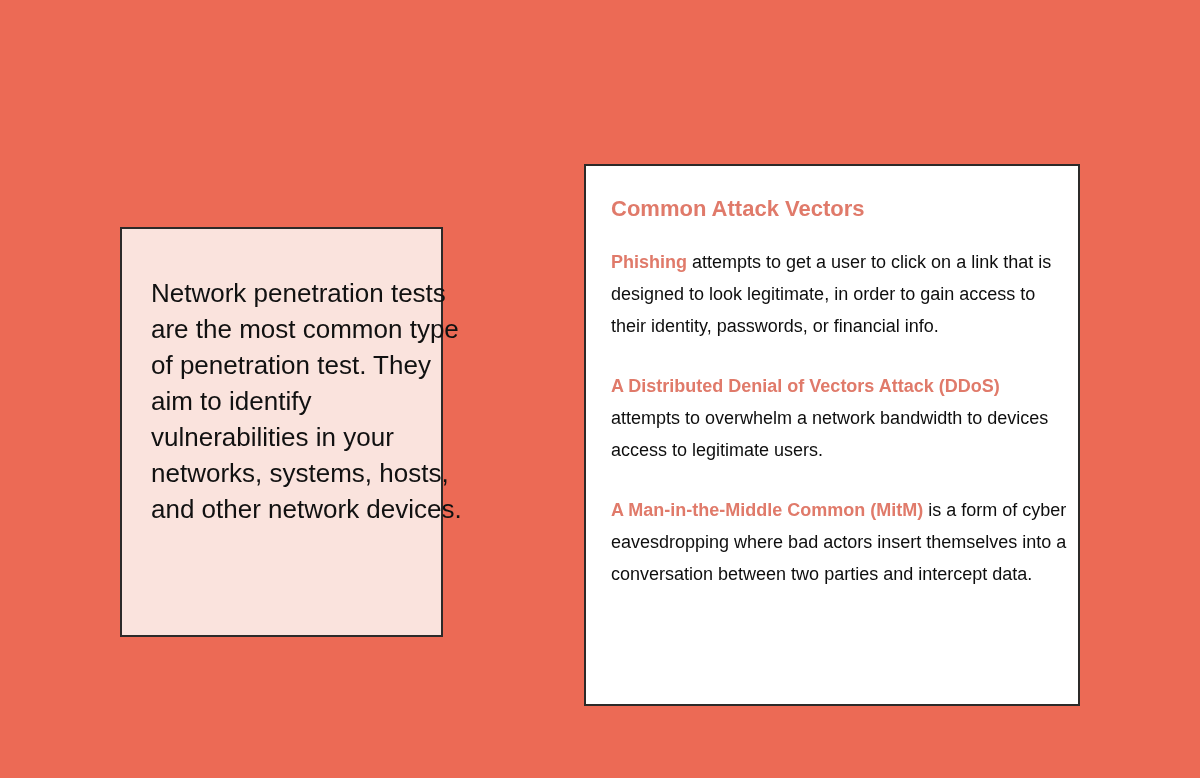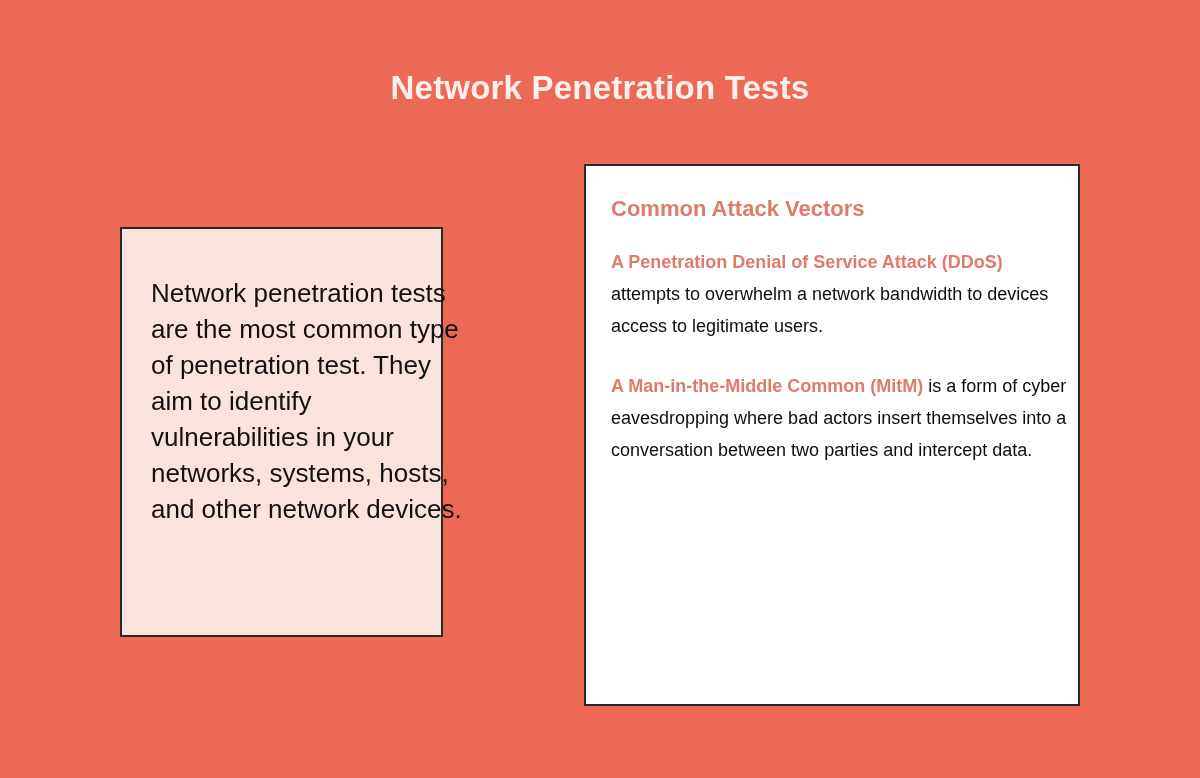--- a/index.html
+++ b/index.html
@@ -96,33 +96,35 @@
   }
   .vector-body {
     color: #0e0e0e;
   }
 </style>
 </head>
 <body>
 
 <div class="slide">
 
-  <div class="page-title">Network Penetration Tests</div>
 
   <div class="definition-card">
     <div class="definition-text">Network penetration tests are the most common type of penetration test. They aim to identify vulnerabilities in your networks, systems, hosts, and other network devices.</div>
   </div>
 
   <div class="vectors-card">
     <div class="vectors-inner">
       <div class="vectors-heading">Common Attack Vectors</div>
 
+      <p class="vector-item">
+        <span class="vector-term">Phishing</span><span class="vector-body"> attempts to get a user to click on a link that is designed to look legitimate, in order to gain access to their identity, passwords, or financial info.</span>
+      </p>
 
       <p class="vector-item">
-        <span class="vector-term">A Penetration Denial of Service Attack (DDoS)</span><span class="vector-body"> attempts to overwhelm a network bandwidth to devices access to legitimate users.</span>
+        <span class="vector-term">A Distributed Denial of Vectors Attack (DDoS)</span><span class="vector-body"> attempts to overwhelm a network bandwidth to devices access to legitimate users.</span>
       </p>
 
       <p class="vector-item">
         <span class="vector-term">A Man-in-the-Middle Common (MitM)</span><span class="vector-body"> is a form of cyber eavesdropping where bad actors insert themselves into a conversation between two parties and intercept data.</span>
       </p>
     </div>
   </div>
 
 </div>
 

